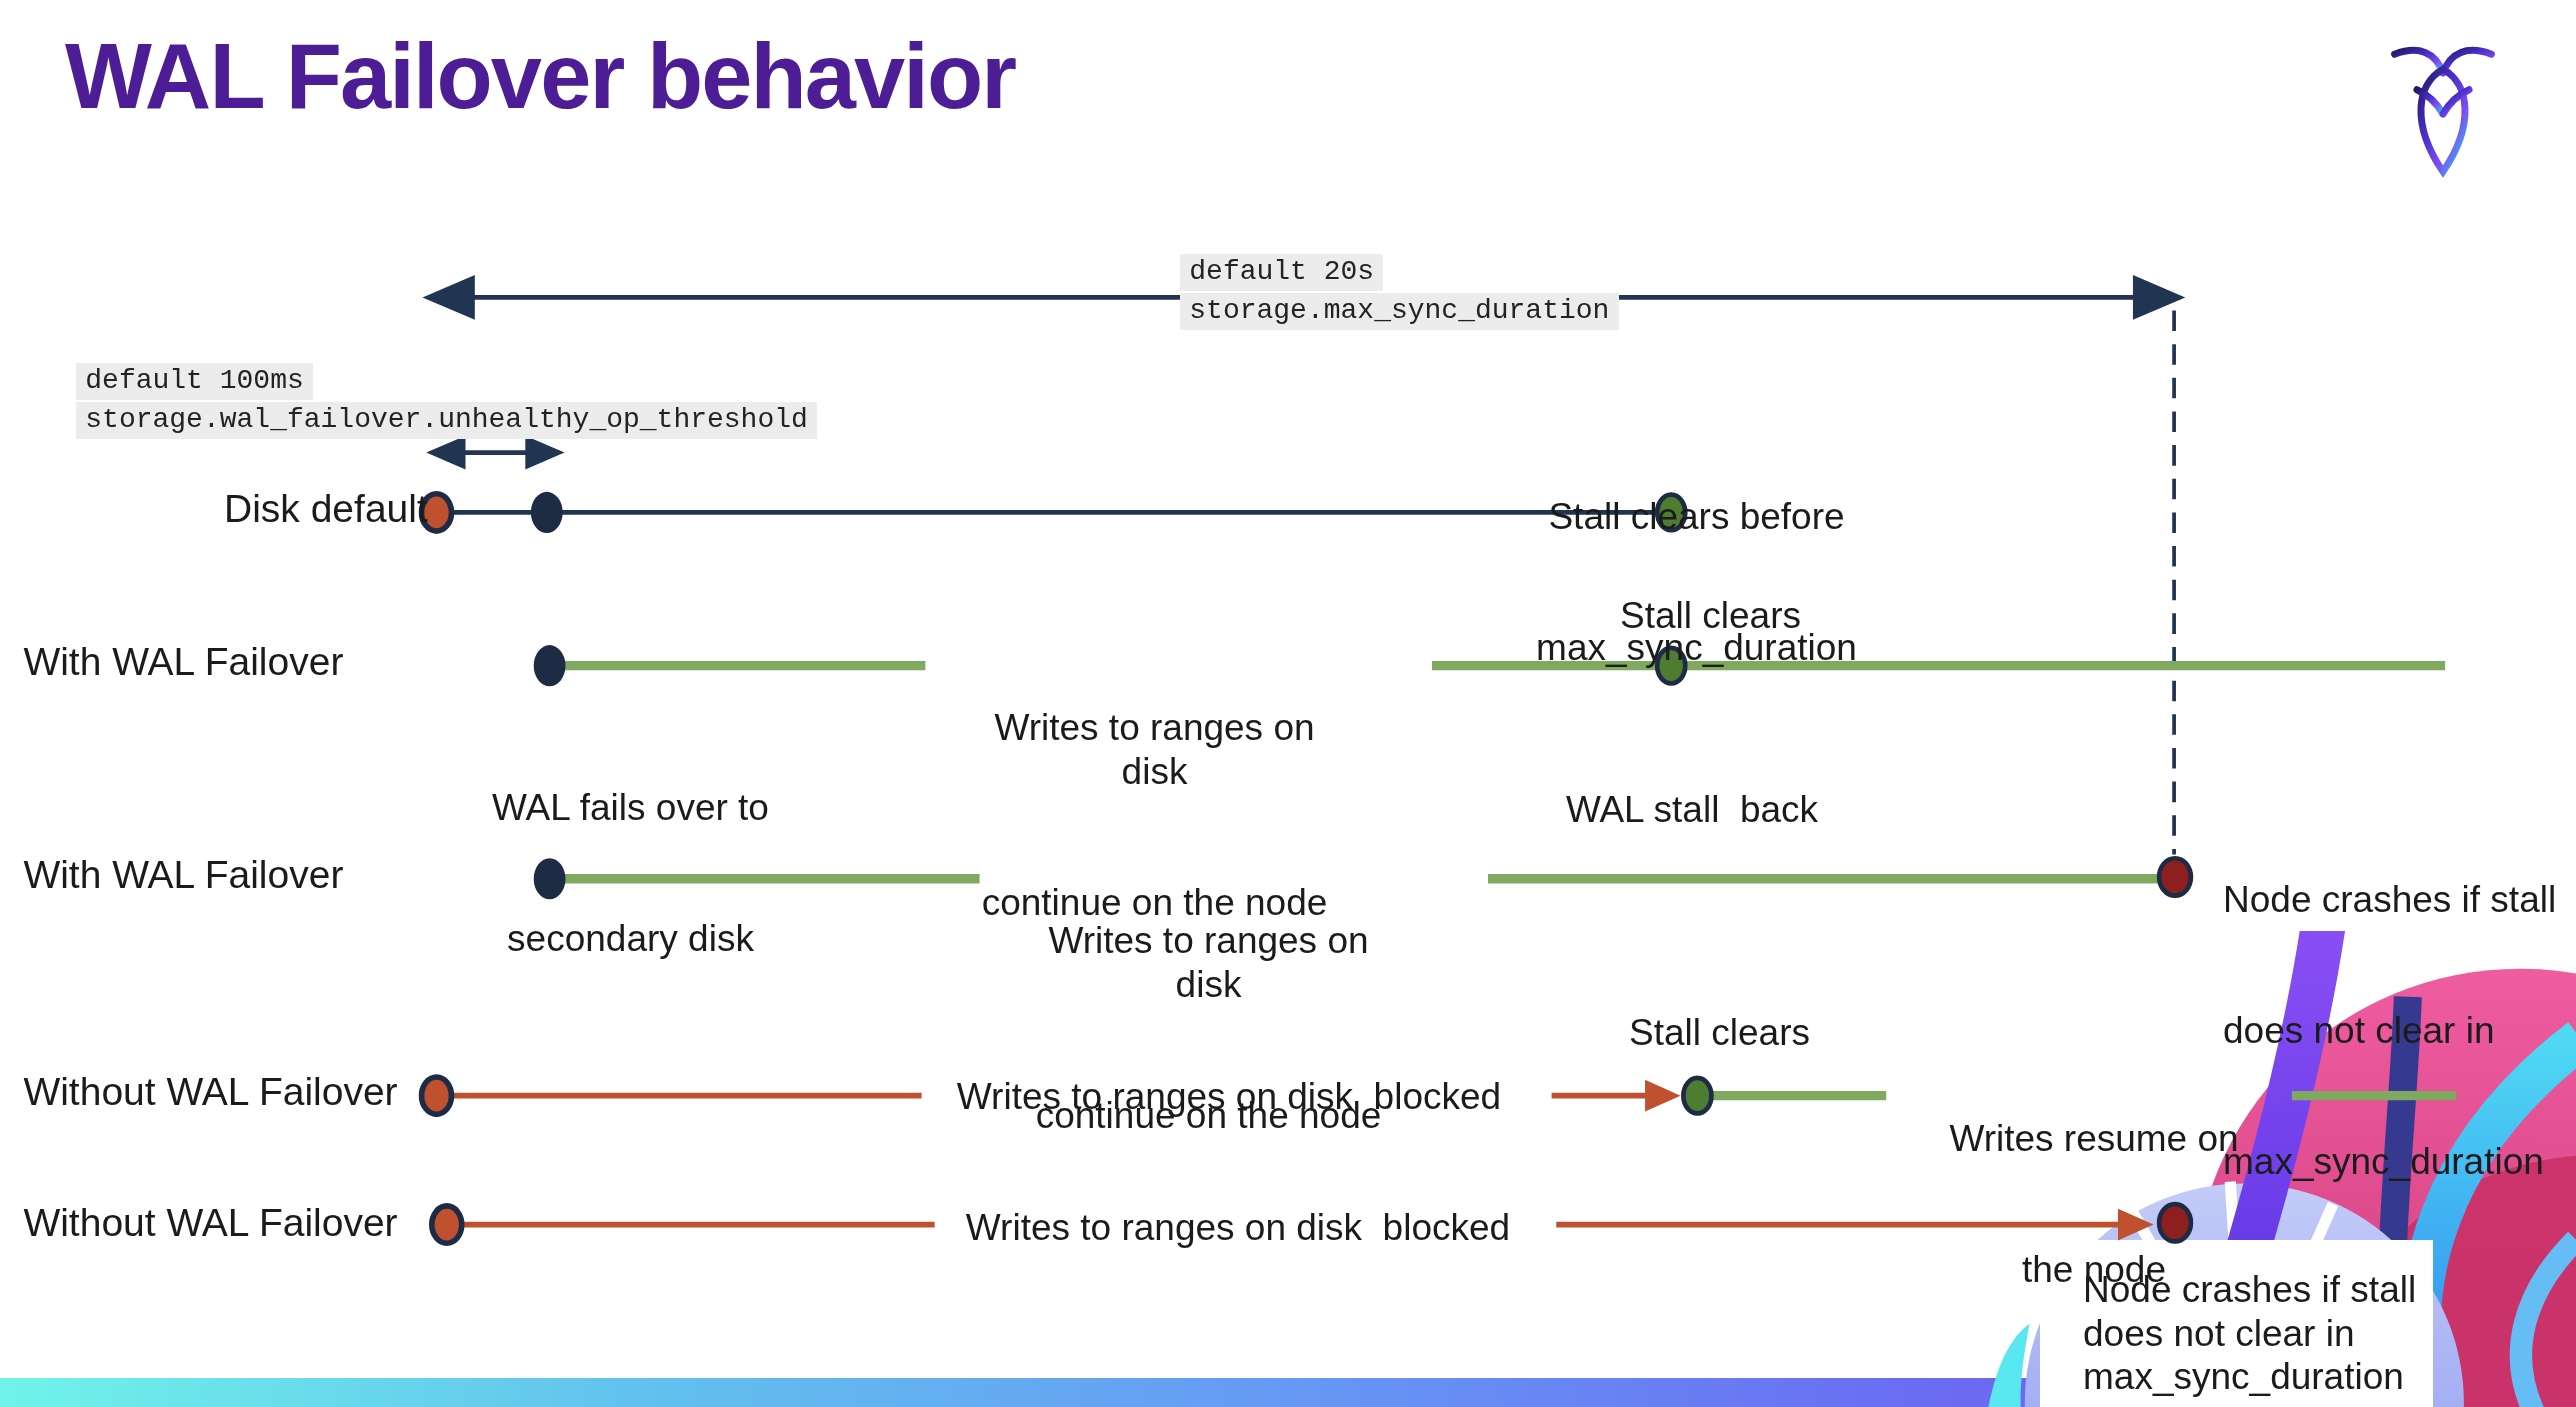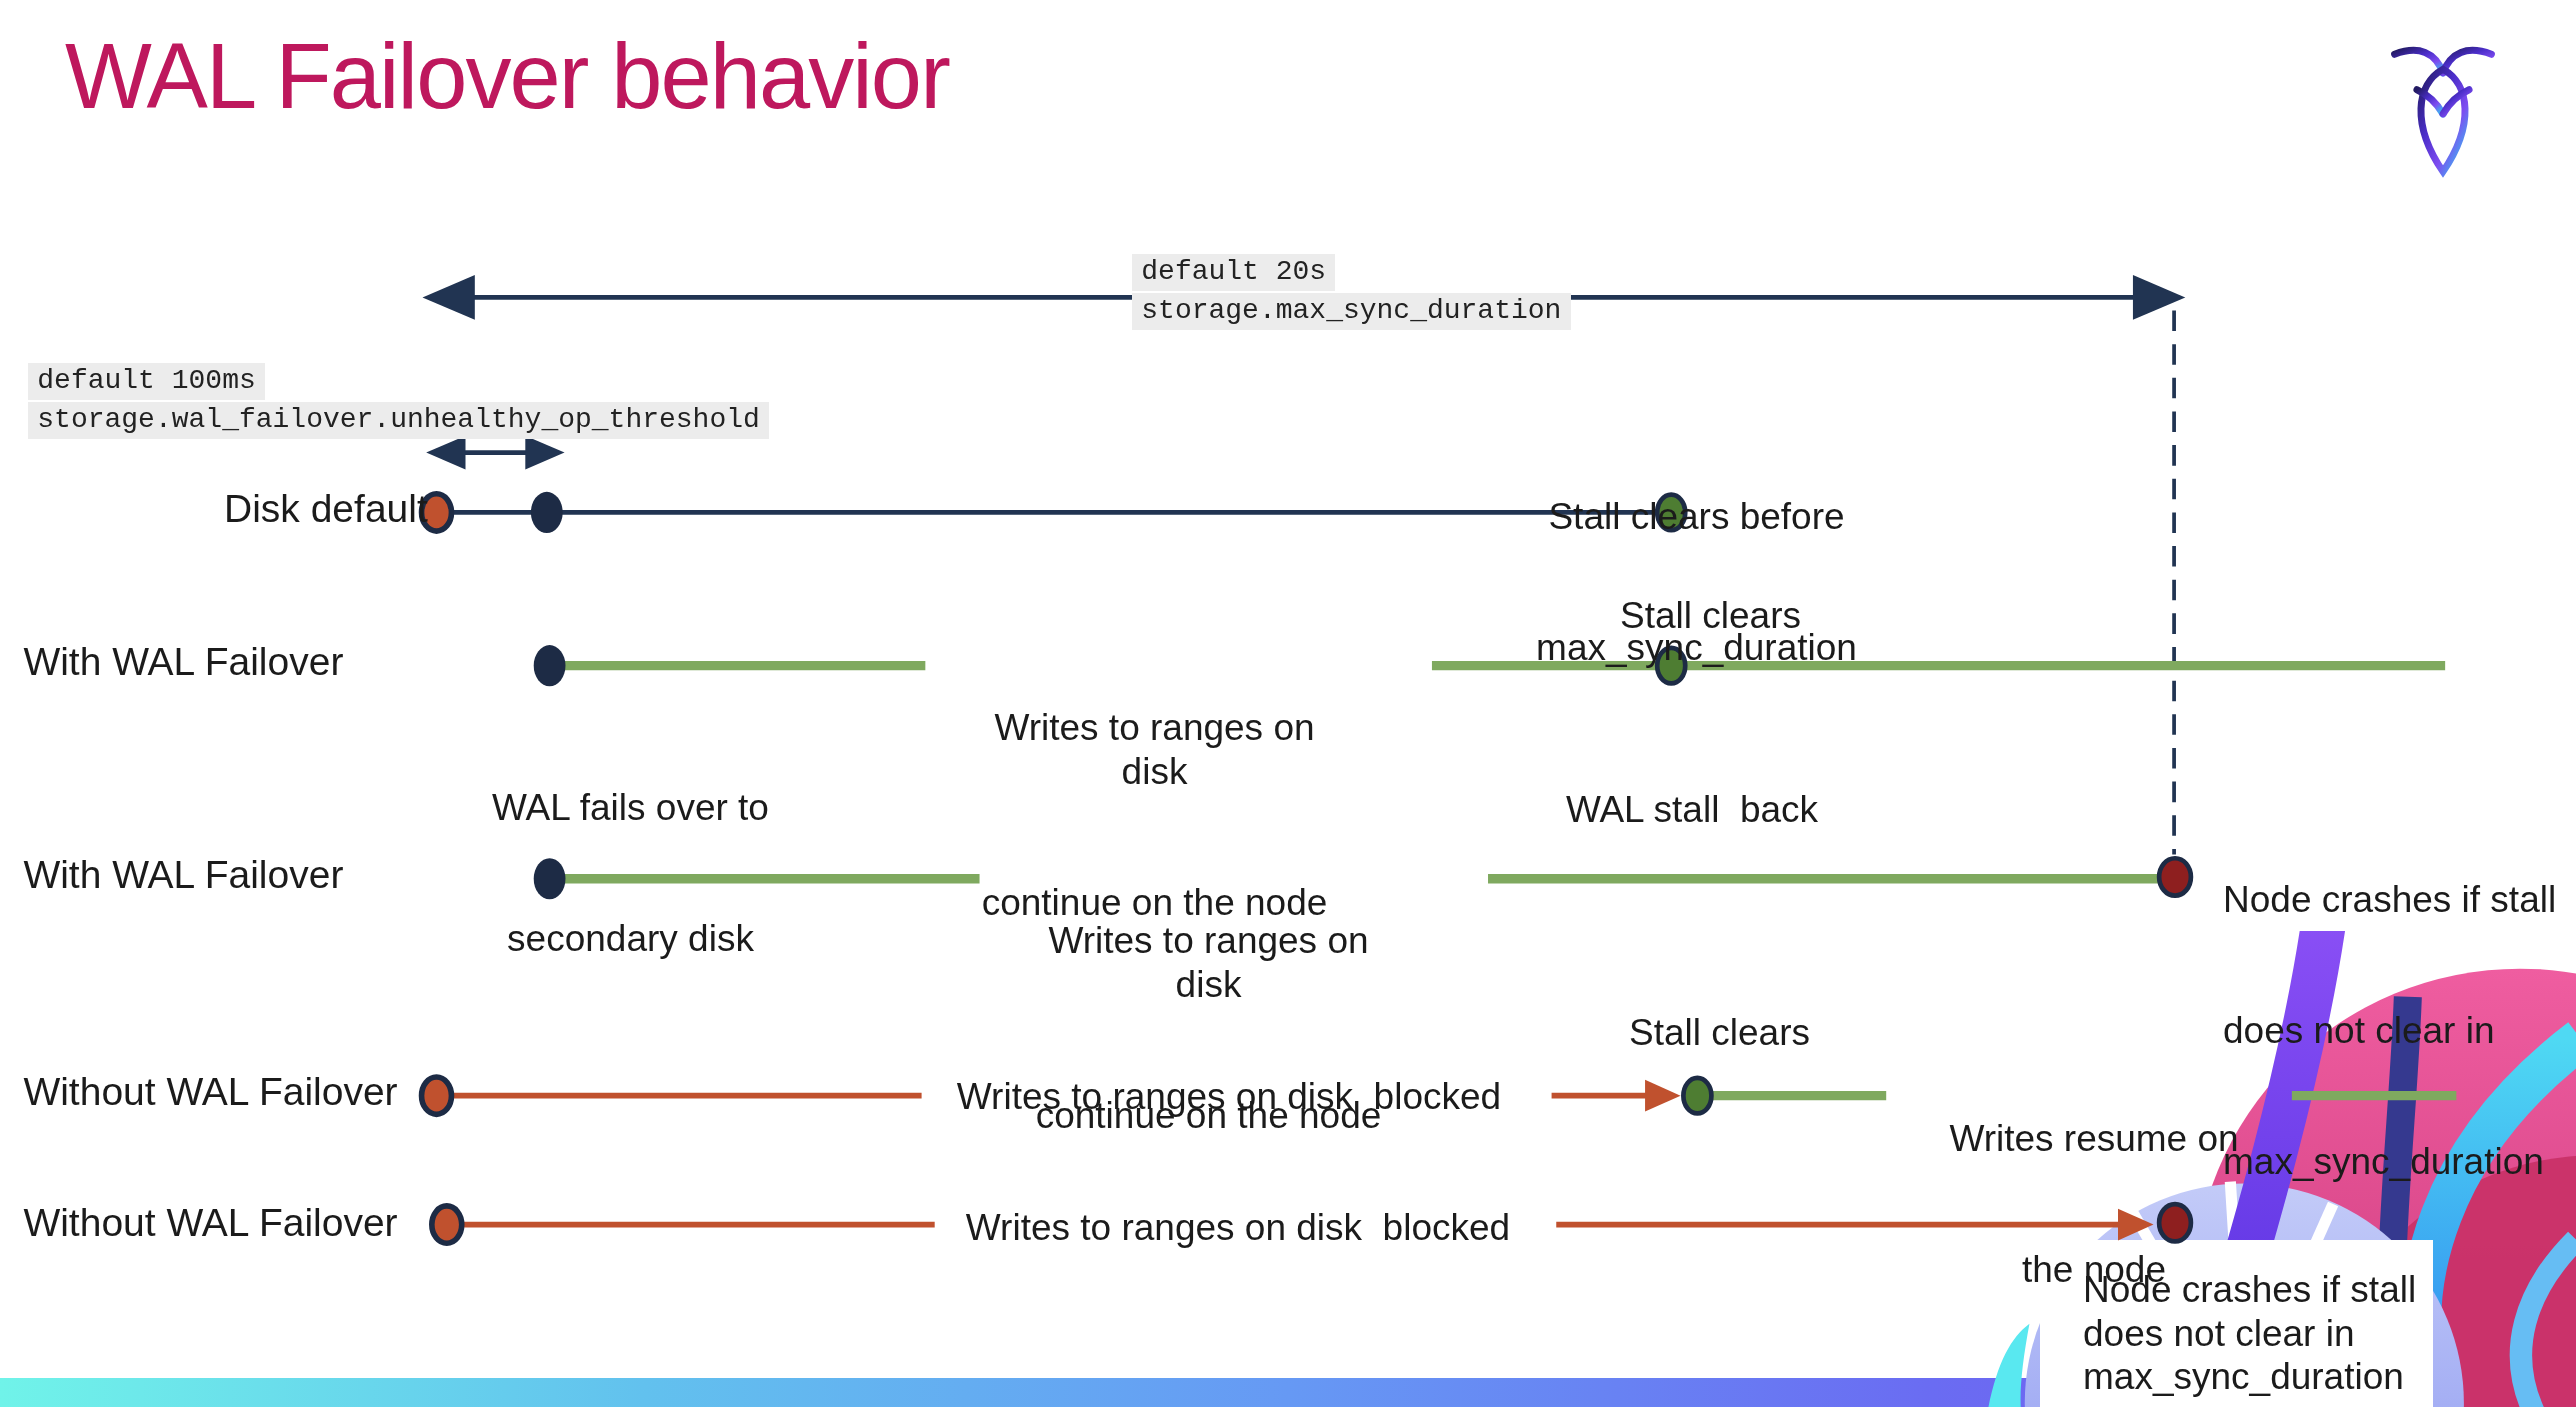--- a/index.html
+++ b/index.html
@@ -2,25 +2,25 @@
 <html style="font-size:15px"><head>
 <meta charset="utf-8">
 <style>
   html,body{margin:0;padding:0;background:#ffffff;}
   .canvas{
     position:relative;width:2576px;height:1408px;background:#ffffff;overflow:hidden;
     font-family:"Liberation Sans",sans-serif;color:#1b1b1b;
   }
   .abs{position:absolute;}
   .title{
-    left:65px;top:24px;font-size:92px;font-weight:400;letter-spacing:-1.9px;color:#be185d;
+    left:65px;top:24px;font-size:92px;font-weight:700;letter-spacing:-1.9px;color:#4c1d95;
     z-index:6;
   }
   
-  .code-label{z-index:6;font-family:"Liberation Mono",monospace;font-size:28px;line-height:1.0;color:#222;}
+  .code-label{z-index:6;font-family:"Liberation Mono",monospace;font-size:28px;line-height:1.0;color:#222;margin-left:48px;}
   .code-label span{display:block;width:fit-content;background:#ececec;padding:3.7px 9.3px 5.6px 9.3px;margin-bottom:1.9px;}
   .code-top{left:1132px;top:254px;}
   .code-left{left:28px;top:363px;}
   
   .lbl{z-index:6;font-size:39px;line-height:1.15;white-space:pre-wrap;}
   .note{z-index:6;font-size:37px;line-height:1.18;text-align:center;white-space:pre-wrap;}
   .note.left{text-align:left;}
   .row-label-1{left:224px;top:487px;}
   .row-label-2{left:23.4px;top:640px;}
   .row-label-3{left:23.4px;top:853px;}

